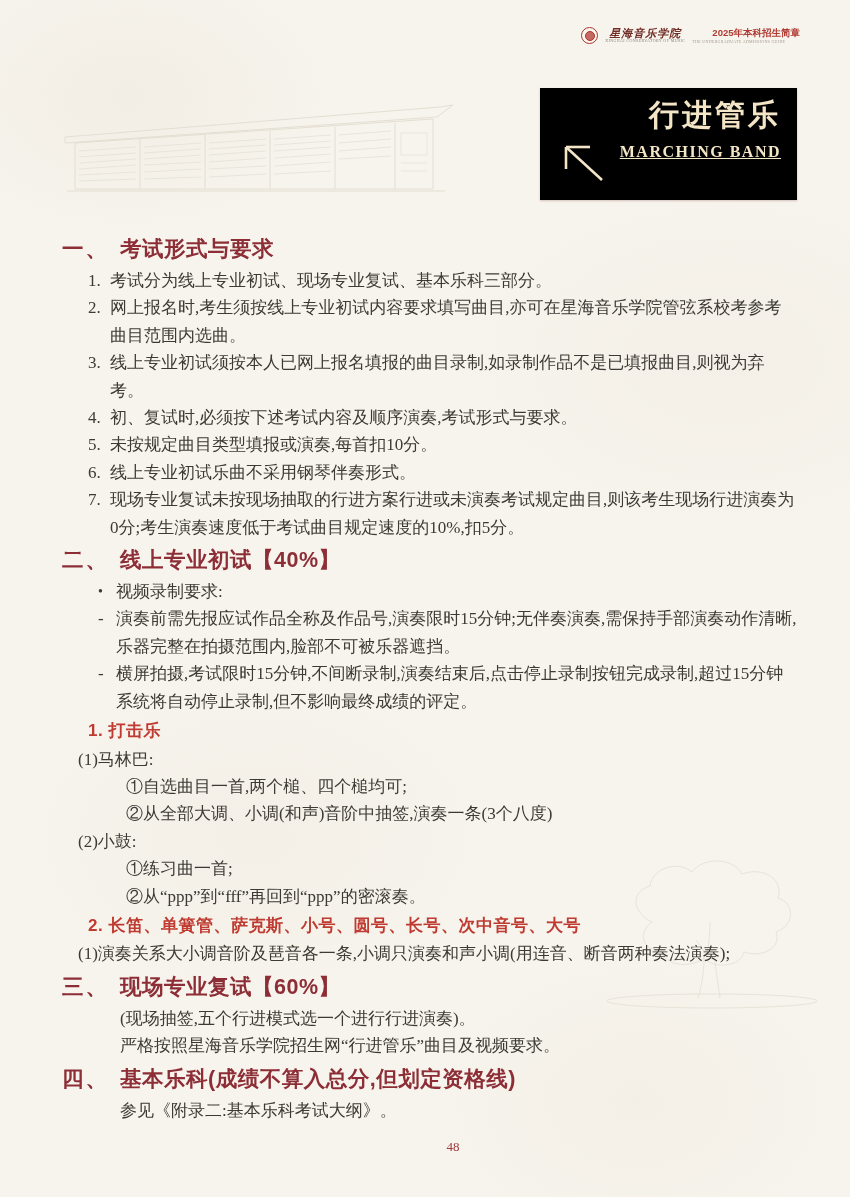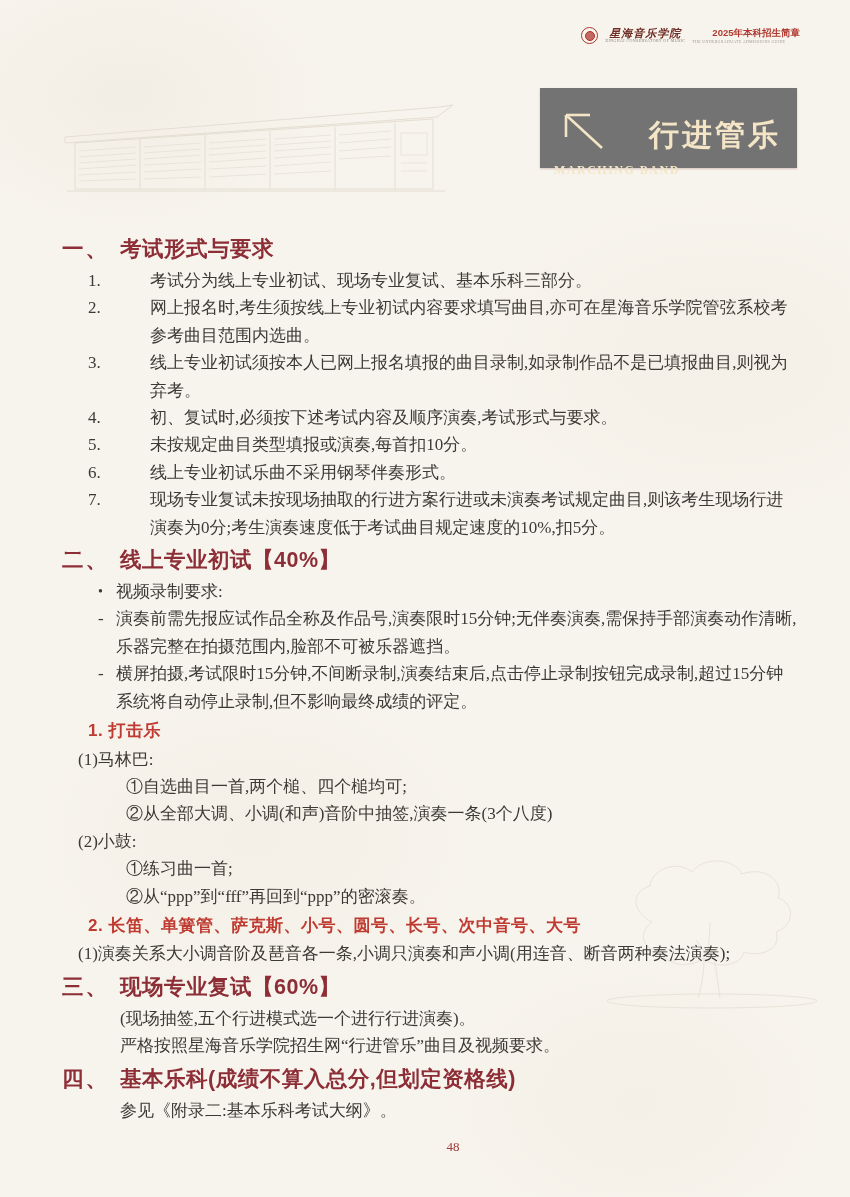--- a/index.html
+++ b/index.html
@@ -46,53 +46,54 @@
   }
   .brochure-en{ font-size:4px; color:#a39a90; letter-spacing:.3px; white-space:nowrap; }
 
   
   .building{ position:absolute; left:55px; top:85px; }
   
   .tree{ position:absolute; left:592px; top:852px; }
 
   
   .banner{
-    position:absolute; left:540px; top:88px; width:257px; height:80px;
-    background:#737373; padding:30px 16px 12px 14px;
+    position:absolute; left:540px; top:88px; width:257px; height:112px;
+    background:#000000; padding:10px 16px 12px 14px;
     display:flex; flex-direction:column; justify-content:flex-start;
     box-shadow:0 1px 2px rgba(120,40,35,.25);
   }
   .banner-title{
     text-align:right; font-size:30px; font-weight:bold;
     color:#f3e5c6; letter-spacing:3px; line-height:1.15;
   }
   .banner-sub{
-    text-align:left; font-size:12px; font-weight:bold;
+    text-align:right; font-size:16px; font-weight:bold;
     color:#f3e5c6; letter-spacing:1.5px; margin-top:10px;
     font-family:"Liberation Serif",serif;
+    text-decoration:underline;
   }
   .banner-arrow{ position:absolute; left:22px; bottom:16px; }
 
   
   .content{
     position:absolute; left:62px; top:230px; width:736px;
     font-size:17px; line-height:27.4px;
   }
   .sec-head{
     display:flex; align-items:baseline;
     font-family:"Liberation Sans","DejaVu Sans",sans-serif;
     font-weight:bold; color:#8d2e37; font-size:21.5px; line-height:30px;
     margin-top:4px; margin-bottom:3px;
   }
   .sec-num{ width:58px; flex:0 0 58px; letter-spacing:2px; }
   .sec-title{ letter-spacing:.5px; }
 
   .item{ display:flex; padding-left:26px; }
   .item .no{ flex:0 0 22px; }
-  .item .txt{ flex:1;margin-left:40px; }
+  .item .txt{ flex:1; }
 
   .bullet-row{ display:flex; padding-left:36px; }
   .bullet-row .bul{ flex:0 0 18px; font-size:14px; }
   .dash-row{ display:flex; padding-left:36px; }
   .dash-row .dash{ flex:0 0 18px; }
   .dash-row .txt{ flex:1; }
 
   .red-sub{
     padding-left:26px; color:#bf3a31; font-weight:bold;
     font-family:"Liberation Sans","DejaVu Sans",sans-serif;

